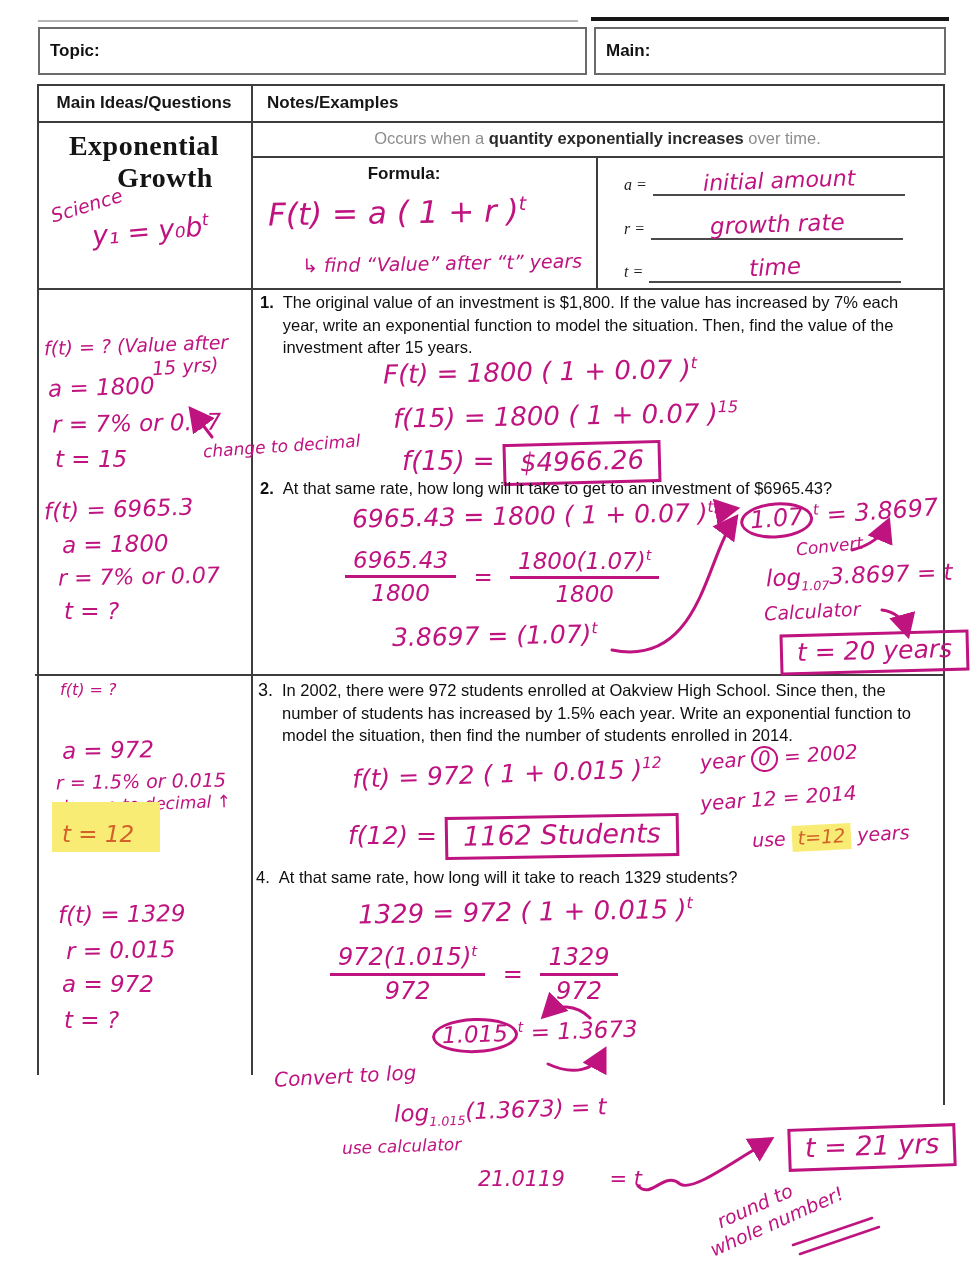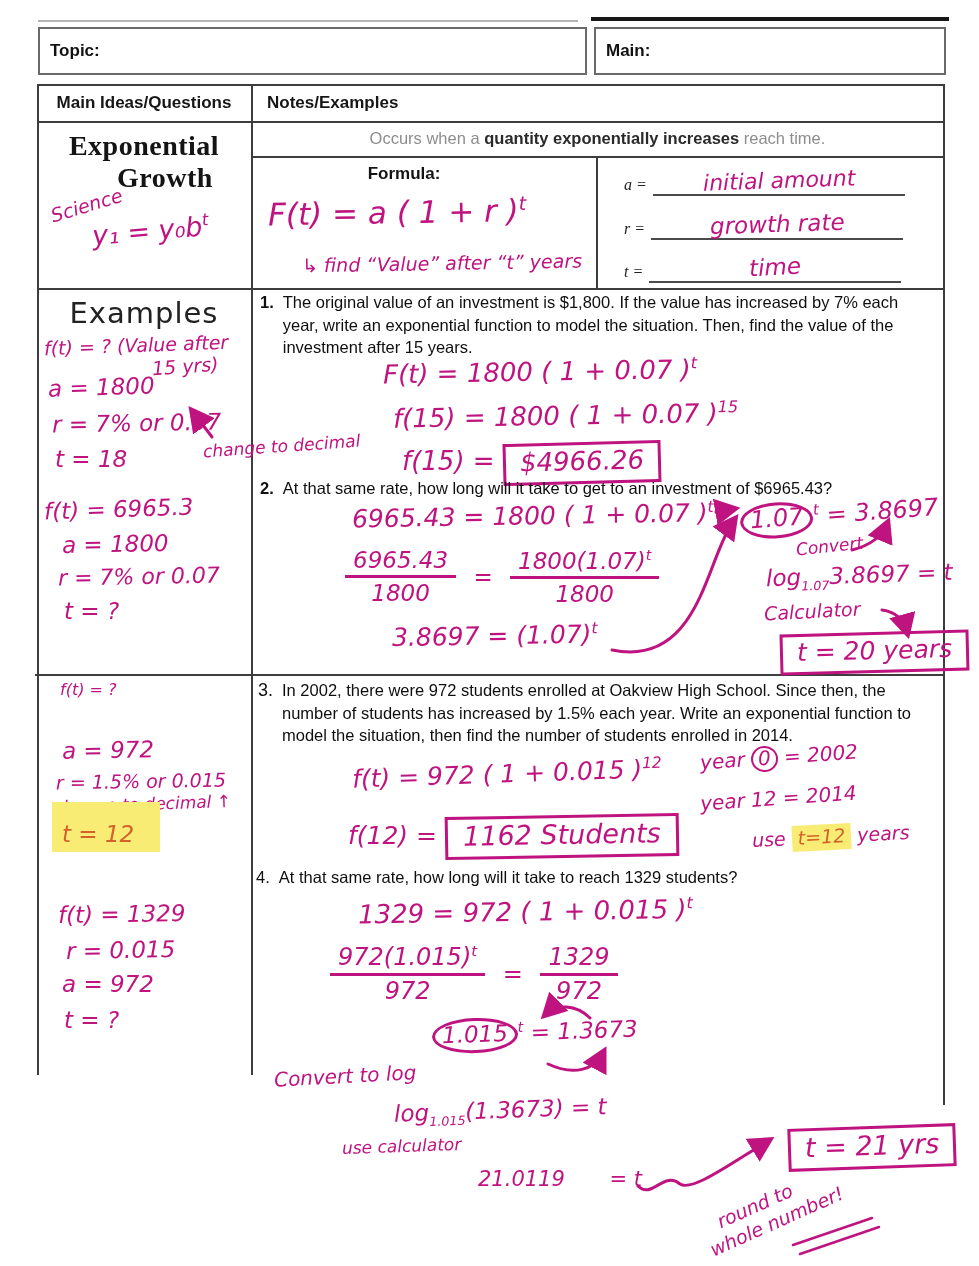--- a/index.html
+++ b/index.html
@@ -73,48 +73,47 @@
   <div class="colhead" style="left:267px;top:93px;">Notes/Examples</div>
 
   <div class="bigtitle" style="left:37px;top:130px;width:214px;">Exponential</div>
   <div class="bigtitle" style="left:37px;top:162px;width:256px;">Growth</div>
   <div class="hw" style="left:50px;top:196px;font-size:19px;transform:rotate(-17deg);">Science</div>
   <div class="hw" style="left:92px;top:216px;font-size:27px;transform:rotate(-5deg);">
     <span>y₁ = y₀b</span><sup>t</sup>
   </div>
 
   <div class="occurs" style="left:252px;top:129px;width:691px;text-align:center;">
-    <span>Occurs when a </span><b>quantity exponentially increases</b><span> reach time.</span>
+    <span>Occurs when a </span><b>quantity exponentially increases</b><span> over time.</span>
   </div>
   <div class="formlbl" style="left:252px;top:164px;width:304px;text-align:center;">Formula:</div>
   <div class="hw" style="left:268px;top:196px;font-size:31px;transform:rotate(-1deg);">
     <span>F(t) =  a ( 1 + r )</span><sup>t</sup>
   </div>
   <div class="hw" style="left:302px;top:254px;font-size:19px;transform:rotate(-1deg);">↳ find “Value” after “t” years</div>
 
   <div class="defrow" style="left:624px;top:168px;">
     <span class="dl">a =</span>
     <span class="dline"><span class="hwv" style="transform:rotate(-2deg);font-size:22px;">initial amount</span></span>
   </div>
   <div class="defrow" style="left:624px;top:211px;">
     <span class="dl">r =</span>
     <span class="dline"><span class="hwv" style="transform:rotate(-2deg);font-size:23px;">growth rate</span></span>
   </div>
   <div class="defrow" style="left:624px;top:254px;">
     <span class="dl">t =</span>
     <span class="dline"><span class="hwv" style="transform:rotate(-3deg);font-size:23px;">time</span></span>
   </div>
 
-  <div class="extitle" style="left:37px;top:296px;width:214px;text-align:center;">Examples</div>
 
   <div class="hw" style="left:44px;top:336px;font-size:19px;transform:rotate(-2deg);">f(t) = ? (Value after</div>
   <div class="hw" style="left:152px;top:357px;font-size:19px;transform:rotate(-4deg);">15 yrs)</div>
   <div class="hw" style="left:48px;top:375px;font-size:23px;transform:rotate(-2deg);">a = 1800</div>
   <div class="hw" style="left:52px;top:411px;font-size:23px;transform:rotate(-1deg);">r = 7% or 0.07</div>
-  <div class="hw" style="left:55px;top:447px;font-size:23px;">t = 18</div>
+  <div class="hw" style="left:55px;top:447px;font-size:23px;">t = 15</div>
   <div class="hw" style="left:203px;top:438px;font-size:17px;transform:rotate(-4deg);">change to decimal</div>
 
   <div class="question" style="left:260px;top:291px;width:668px;">
     <span class="qnum qbold">1.</span>
     <span style="width:640px;">The original value of an investment is $1,800.  If the value has increased by 7% each year, write an exponential function to model the situation.  Then, find the value of the investment after 15 years.</span>
   </div>
   <div class="hw" style="left:383px;top:358px;font-size:26px;transform:rotate(-1deg);">
     <span>F(t) = 1800 ( 1 + 0.07 )</span><sup>t</sup>
   </div>
   <div class="hw" style="left:393px;top:402px;font-size:26px;transform:rotate(-1deg);">

